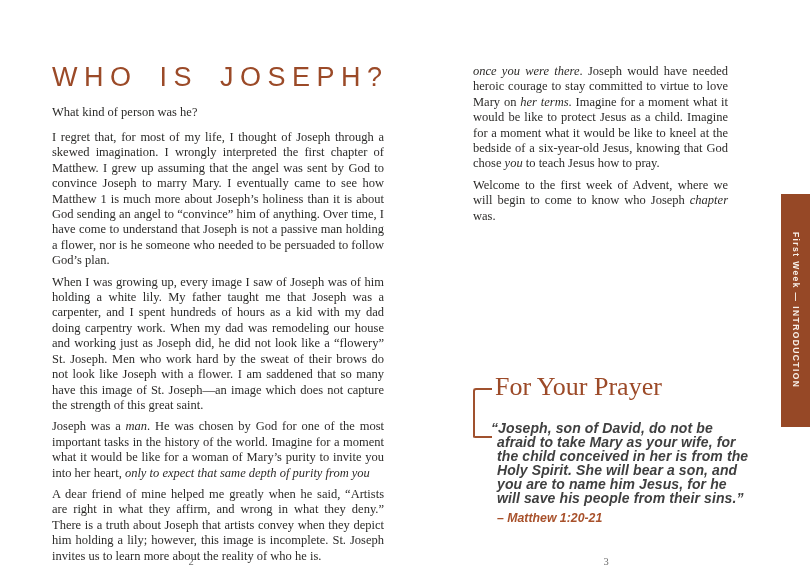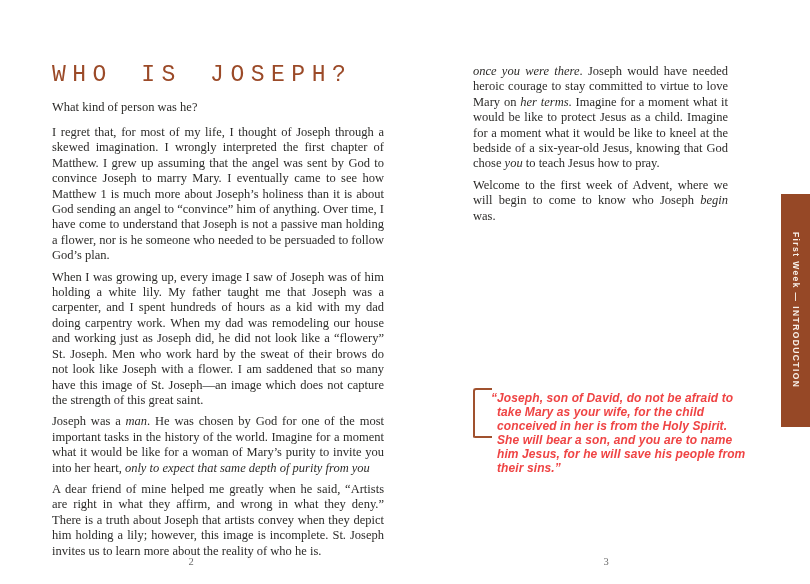--- a/index.html
+++ b/index.html
@@ -8,23 +8,23 @@
     position:relative;
     width:810px; height:584px;
     background:#ffffff;
     margin:0 auto;
     overflow:hidden;
     font-family:"Liberation Serif", serif;
   }
   
   .left-col { position:absolute; left:52px; top:62px; width:348px; }
   .title {
-    font-family:Liberation Mono, monospace;
+    font-family:Liberation Sans, sans-serif;
     font-weight:normal;
-    font-size:23px;
+    font-size:27px;
     letter-spacing:6.5px;
     word-spacing:8px;
     color:#9B4A28;
     margin:0 0 11px 0;
     white-space:nowrap;
   }
   .subtitle {
     font-size:12.5px;
     color:#2C2B29;
     margin:12px 0 10px 0;
@@ -56,24 +56,24 @@
     line-height:30px;
     color:#9C4A28;
     margin:0 0 0 22px;
   }
   .prayer-quote {
     margin:19px 0 0 24px;
     width:252px;
     font-family:"Liberation Sans", sans-serif;
     font-style:italic;
     font-weight:bold;
-    font-size:12px;
+    font-size:14px;
     line-height:14px;
     letter-spacing:0.1px;
-    color:#ef4444;
+    color:#404040;
     text-indent:-6px;
   }
   .prayer-attr {
     margin:6px 0 0 24px;
     font-family:"Liberation Sans", sans-serif;
     font-style:italic;
     font-weight:bold;
     font-size:12.3px;
     color:#A8512B;
   }
@@ -118,26 +118,28 @@
     <p class="subtitle">What kind of person was he?</p>
     <p class="body"><span>I regret that, for most of my life, I thought of Joseph through a skewed imagination. I wrongly interpreted the first chapter of Matthew. I grew up assuming that the angel was sent by God to convince Joseph to marry Mary. I eventually came to see how Matthew 1 is much more about Joseph’s holiness than it is about God sending an angel to “convince” him of anything. Over time, I have come to understand that Joseph is not a passive man holding a flower, nor is he someone who needed to be persuaded to follow God’s plan.</span></p>
     <p class="body"><span>When I was growing up, every image I saw of Joseph was of him holding a white lily. My father taught me that Joseph was a carpenter, and I spent hundreds of hours as a kid with my dad doing carpentry work. When my dad was remodeling our house and working just as Joseph did, he did not look like a “flowery” St. Joseph. Men who work hard by the sweat of their brows do not look like Joseph with a flower. I am saddened that so many have this image of St. Joseph—an image which does not capture the strength of this great saint.</span></p>
     <p class="body"><span>Joseph was a </span><em>man</em><span>. He was chosen by God for one of the most important tasks in the history of the world. Imagine for a moment what it would be like for a woman of Mary’s purity to invite you into her heart, </span><em>only to expect that same depth of purity from you</em></p>
     <p class="body"><span>A dear friend of mine helped me greatly when he said, “Artists are right in what they affirm, and wrong in what they deny.” There is a truth about Joseph that artists convey when they depict him holding a lily; however, this image is incomplete. St. Joseph invites us to learn more about the reality of who he is.</span></p>
   </div>
   <div class="pagenum pagenum-left">2</div>
 
   <div class="right-col">
     <p class="body"><em>once you were there</em><span>. Joseph would have needed heroic courage to stay committed to virtue to love Mary on </span><em>her terms</em><span>. Imagine for a moment what it would be like to protect Jesus as a child. Imagine for a moment what it would be like to kneel at the bedside of a six-year-old Jesus, knowing that God chose </span><em>you</em><span> to teach Jesus how to pray.</span></p>
-    <p class="body"><span>Welcome to the first week of Advent, where we will begin to come to know who Joseph </span><em>begin</em><span> was.</span></p>
+    <p class="body"><span>Welcome to the first week of Advent, where we will begin to come to know who Joseph </span><em>chapter</em><span> was.</span></p>
   </div>
 
   <div class="prayer">
     <div class="prayer-bracket"></div>
+    <h2 class="prayer-heading">For Your Prayer</h2>
     <p class="prayer-quote">“Joseph, son of David, do not be afraid to take Mary as your wife, for the child conceived in her is from the Holy Spirit. She will bear a son, and you are to name him Jesus, for he will save his people from their sins.”</p>
+    <p class="prayer-attr">– Matthew 1:20-21</p>
   </div>
   <div class="pagenum pagenum-right">3</div>
 
   <div class="section-tab">
     <span>First Week — INTRODUCTION</span>
   </div>
 
 </div>
 
 </body></html>

